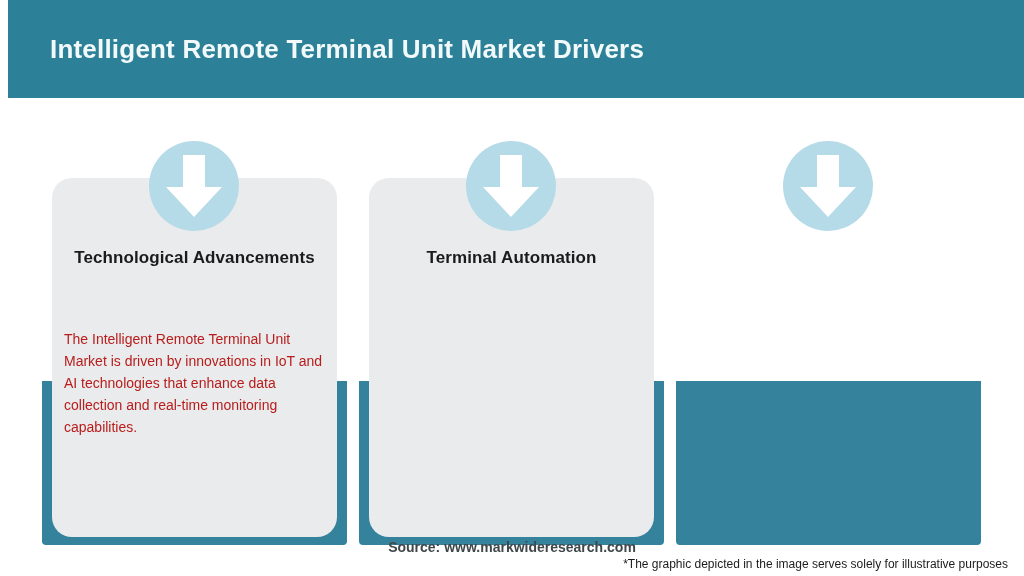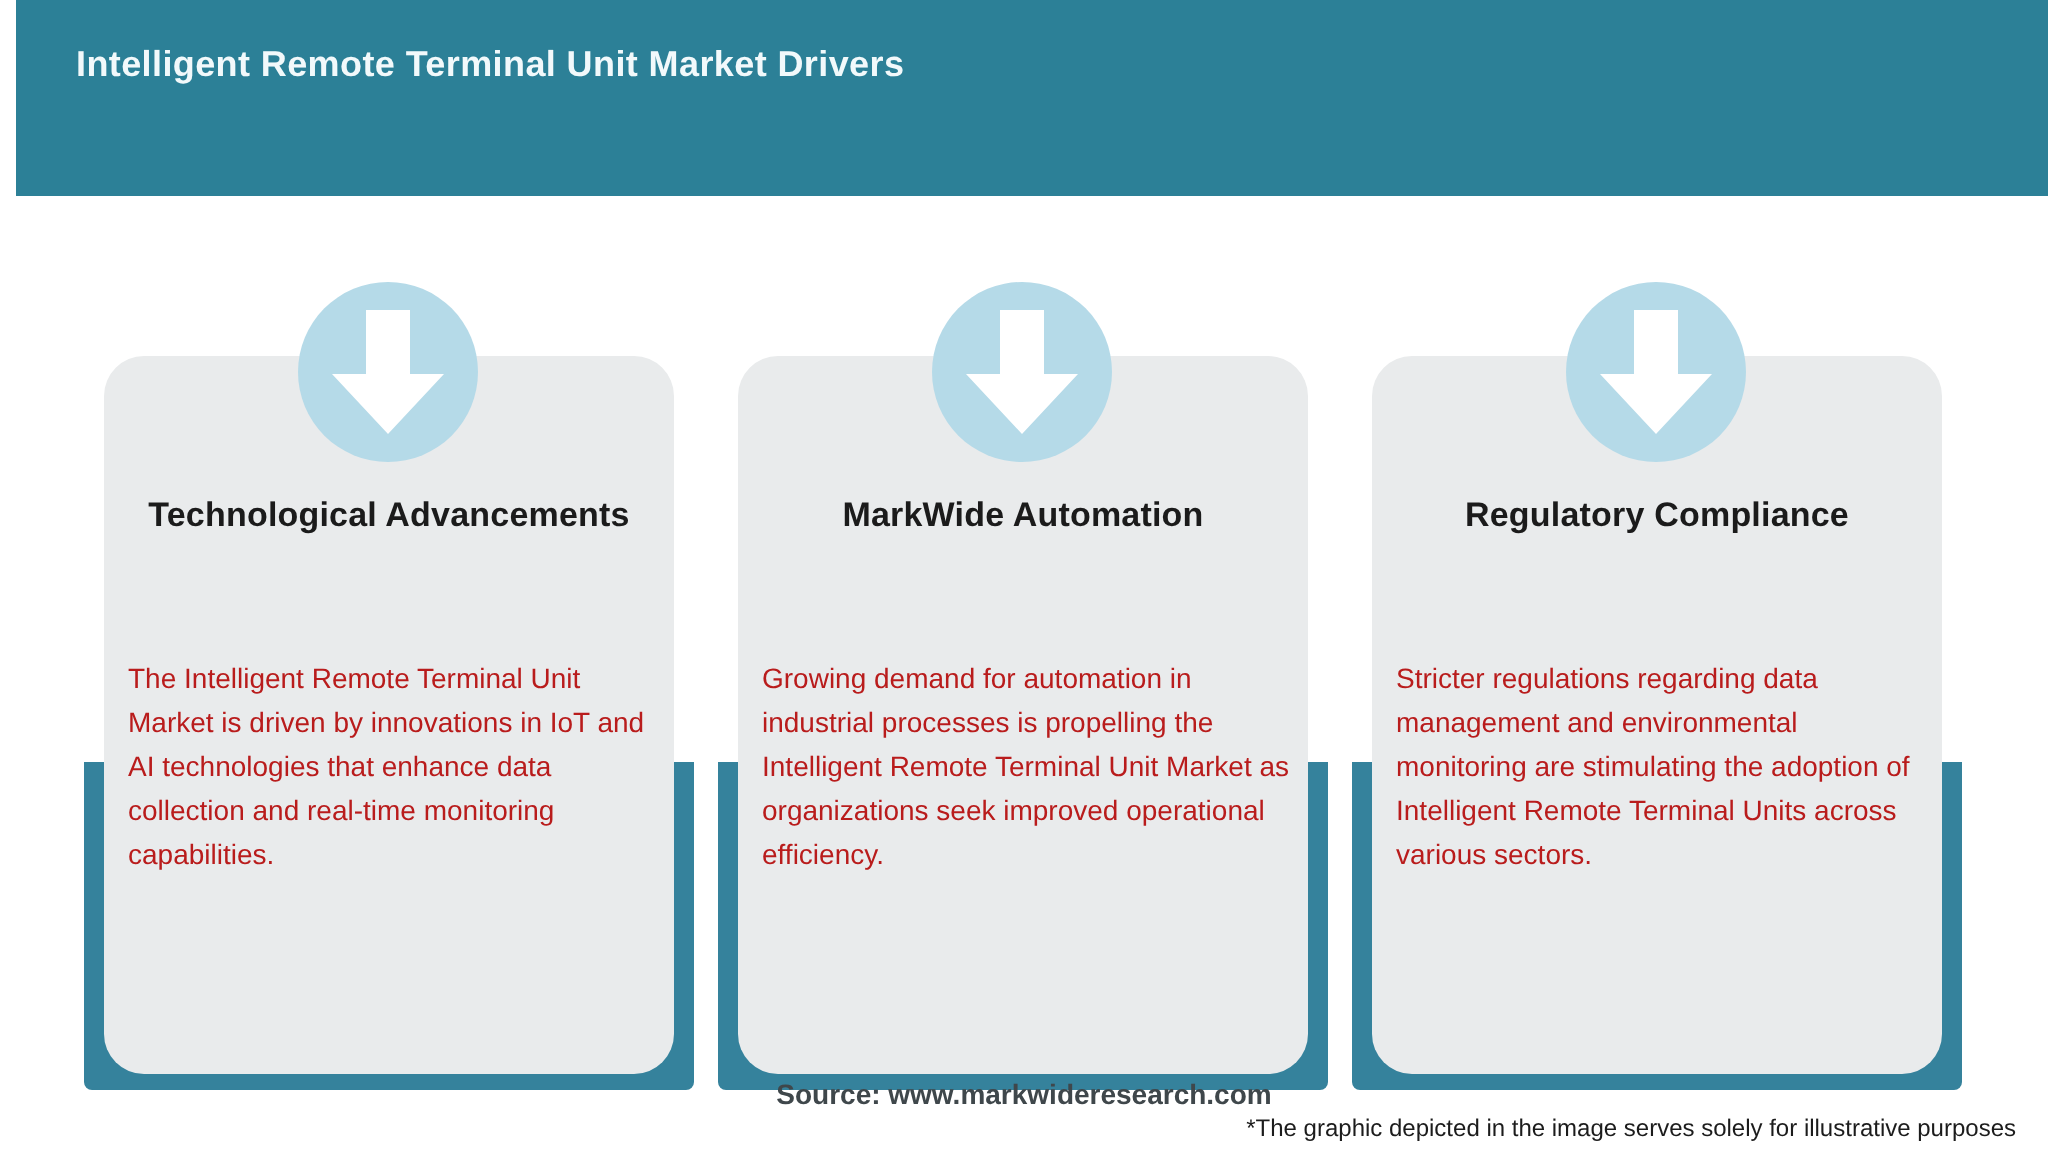--- a/index.html
+++ b/index.html
@@ -10,22 +10,22 @@
     -webkit-font-smoothing:antialiased;
   }
   .stage{position:absolute;inset:0;}
 
   
   .header{
     position:absolute;left:8px;top:0;right:0;height:98px;
     background:var(--header-teal,#2C8097);
   }
   .page-title{
-    position:absolute;left:30px;top:22px;margin:0;
-    font-size:18px;font-weight:bold;letter-spacing:.2px;
+    position:absolute;left:30px;top:22px;margin:12px;
+    font-size:26px;font-weight:bold;letter-spacing:.2px;
     color:var(--title-white,#F2F9FB);
   }
   .logo{
     position:absolute;right:18px;top:8px;width:120px;text-align:center;
     color:var(--logo-black,#10131A);
   }
   .logo-mark{
     position:relative;display:inline-block;
     font-size:30px;font-weight:900;letter-spacing:-3px;
     transform:scaleX(1.12);transform-origin:center;
@@ -94,36 +94,31 @@
     <div class="circle">
       <svg width="90" height="90" viewBox="0 0 90 90" aria-hidden="true">
         <path d="M34,14 L56,14 L56,46 L73,46 L45,76 L17,46 L34,46 Z" fill="#ffffff"></path>
       </svg>
     </div>
   </section>
 
   <section class="col col2">
     <div class="band"></div>
     <div class="card">
-      <h2 class="card-title">MarkWide Automation</h2>
-      <p class="card-body">Growing demand for automation in industrial processes is propelling the Intelligent Remote Terminal Unit Market as organizations seek improved operational efficiency.</p>
+      <h2 class="card-title">Terminal Automation</h2>
     </div>
     <div class="circle">
       <svg width="90" height="90" viewBox="0 0 90 90" aria-hidden="true">
         <path d="M34,14 L56,14 L56,46 L73,46 L45,76 L17,46 L34,46 Z" fill="#ffffff"></path>
       </svg>
     </div>
   </section>
 
   <section class="col col3">
     <div class="band"></div>
-    <div class="card">
-      <h2 class="card-title">Regulatory Compliance</h2>
-      <p class="card-body">Stricter regulations regarding data management and environmental monitoring are stimulating the adoption of Intelligent Remote Terminal Units across various sectors.</p>
-    </div>
     <div class="circle">
       <svg width="90" height="90" viewBox="0 0 90 90" aria-hidden="true">
         <path d="M34,14 L56,14 L56,46 L73,46 L45,76 L17,46 L34,46 Z" fill="#ffffff"></path>
       </svg>
     </div>
   </section>
 
   <p class="source">Source: www.markwideresearch.com</p>
   <p class="disclaimer">*The graphic depicted in the image serves solely for illustrative purposes</p>
 

